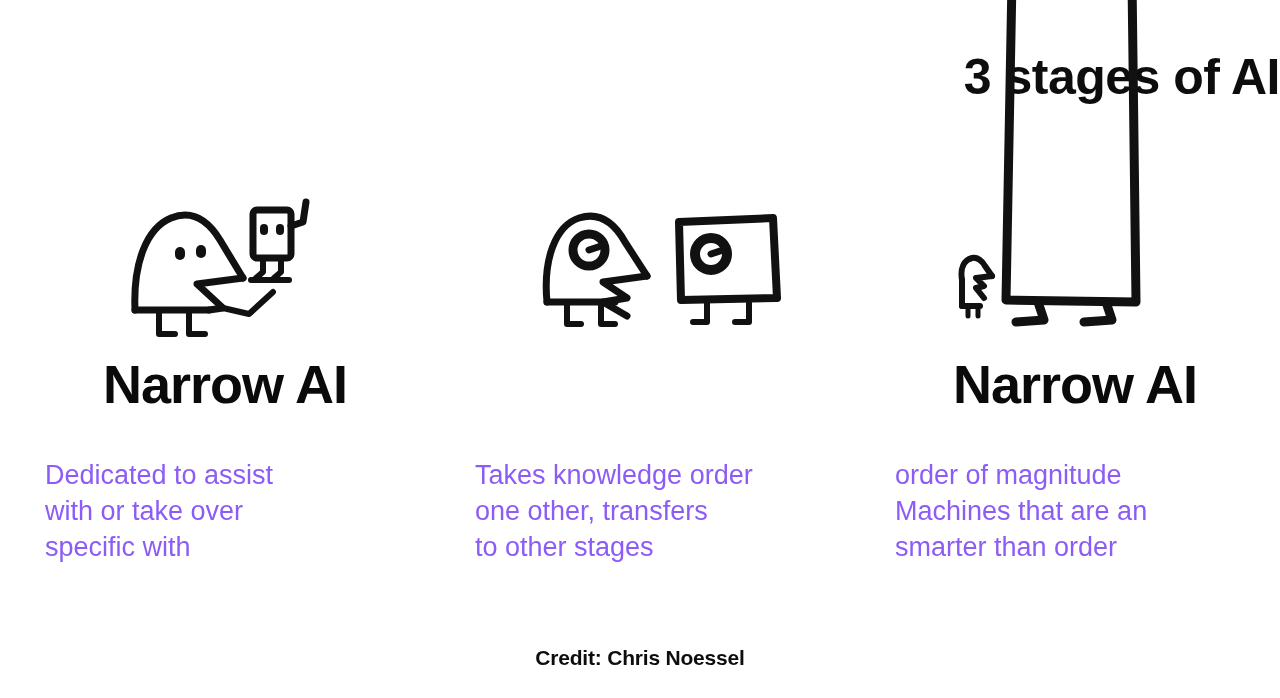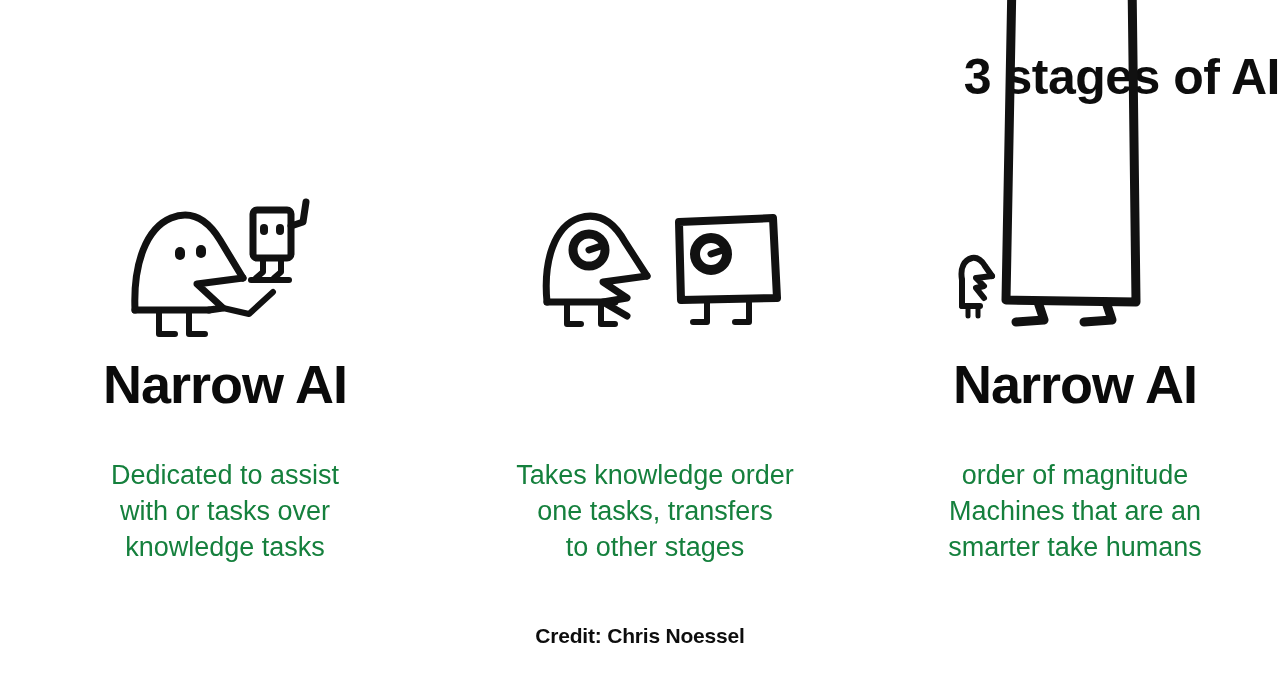--- a/index.html
+++ b/index.html
@@ -82,32 +82,31 @@
     line-height: 1.1;
     color: #0a0a0a;
   }
 
   
   .stage-desc {
     position: absolute;
     top: 458px;
     left: -10px;
     width: 360px;
-    text-align: center;
     font-size: 27px;
     font-weight: normal;
     line-height: 1.33;
-    color: #15803d;
+    color: #8b5cf6;
   }
   .stage-desc .line { display: block; white-space: nowrap; }
 
   
   .credit {
     position: absolute;
-    top: 624px;
+    top: 646px;
     left: 0;
     width: 1280px;
     text-align: center;
     font-size: 21px;
     font-weight: bold;
     letter-spacing: -0.2px;
     color: #0d0d0d;
   }
 </style>
 </head>
@@ -147,22 +146,22 @@
           <path d="M140 66 L140 80 L133 86" stroke-width="6"></path>
           <path d="M158 66 L158 80 L151 86" stroke-width="6"></path>
           <path d="M128 88 L166 88" stroke-width="6"></path>
         </svg>
       </div>
 
       <div class="stage-heading">Narrow AI</div>
 
       <div class="stage-desc">
         <span class="line">Dedicated to assist</span>
-        <span class="line">with or tasks over</span>
-        <span class="line">knowledge tasks</span>
+        <span class="line">with or take over</span>
+        <span class="line">specific with</span>
       </div>
     </div>
 
     <div class="column col-2">
 
       <div class="art art-general">
         <svg width="280" height="140" viewBox="0 0 280 140" fill="none" stroke="#111111" stroke-width="7" stroke-linecap="round" stroke-linejoin="round">
 
           <path d="M32 104 C28 62 40 28 64 20 C86 13 100 26 110 44 L132 78"></path>
           <path d="M32 104 L100 104"></path>
@@ -181,21 +180,21 @@
           <path d="M196 56 L208 52" stroke-width="7"></path>
 
           <path d="M192 102 L192 124 L178 124" stroke-width="6"></path>
           <path d="M234 102 L234 124 L220 124" stroke-width="6"></path>
         </svg>
       </div>
 
 
       <div class="stage-desc">
         <span class="line">Takes knowledge order</span>
-        <span class="line">one tasks, transfers</span>
+        <span class="line">one other, transfers</span>
         <span class="line">to other stages</span>
       </div>
     </div>
 
     <div class="column col-3">
 
       <div class="art art-super">
         <svg width="300" height="360" viewBox="0 0 300 360" fill="none" stroke="#111111" stroke-width="8" stroke-linecap="round" stroke-linejoin="round">
 
           <path d="M92 0 L86 320 L216 322 L212 0" stroke-width="9"></path>
@@ -210,21 +209,21 @@
           <path d="M48 326 L48 336" stroke-width="5"></path>
           <path d="M58 326 L58 336" stroke-width="5"></path>
         </svg>
       </div>
 
       <div class="stage-heading">Narrow AI</div>
 
       <div class="stage-desc">
         <span class="line">order of magnitude</span>
         <span class="line">Machines that are an</span>
-        <span class="line">smarter take humans</span>
+        <span class="line">smarter than order</span>
       </div>
     </div>
 
   </div>
 
   <div class="credit">Credit: Chris Noessel</div>
 
 </div>
 
 </body></html>

